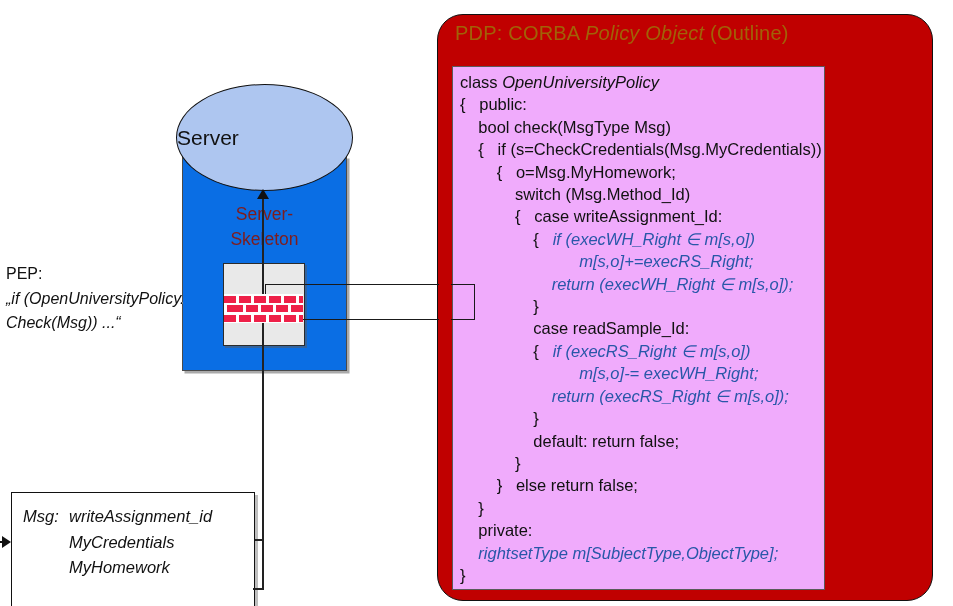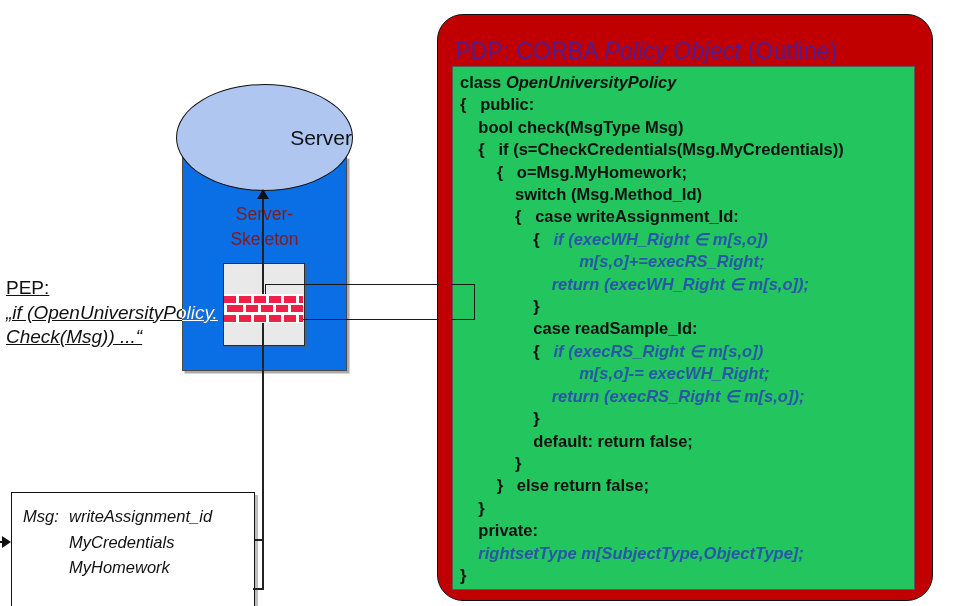--- a/index.html
+++ b/index.html
@@ -13,27 +13,27 @@
   }
   .abs{position:absolute;}
 
   
   .pdp-box{
     left:437px; top:14px; width:496px; height:587px;
     background:var(--red); border:1.6px solid #111; border-radius:26px;
     box-sizing:border-box; z-index:1;
   }
   .pdp-title{
-    left:455px; top:38px; width:470px; color:#4c1d95;
-    font-size:23px; letter-spacing:0.2px; white-space:nowrap; z-index:2;
+    left:455px; top:22px; width:470px; color:#a16207;
+    font-size:20px; letter-spacing:0.2px; white-space:nowrap; z-index:2;
   }
   .pdp-title .seg-i{font-style:italic;}
   .pdp-panel{
-    left:452px; top:66px; width:463px; height:524px;
-    background:#22c55e; border:1.5px solid #5a5a5a; box-sizing:border-box; z-index:1;font-weight:bold;
+    left:452px; top:66px; width:373px; height:524px;
+    background:#f0abfc; border:1.5px solid #5a5a5a; box-sizing:border-box; z-index:1;
   }
   .code{
     position:absolute; left:7px; top:4px; right:0; bottom:0;
     font-size:16.5px; line-height:22.4px; white-space:pre; color:var(--ink);
   }
   .code .seg-p{font-style:normal; color:var(--ink);}
   .code .seg-i{font-style:italic; color:var(--ink);}
   .code .seg-b{font-style:italic; color:var(--codeblue);}
 
   
@@ -42,21 +42,21 @@
     background:var(--srvblue); border:1px solid #4a4a4a; box-sizing:border-box;
     box-shadow:2.5px 2.5px 0 rgba(100,100,100,.55); z-index:2;
   }
   .skeleton-label{
     left:182px; top:202px; width:165px; text-align:center; color:#7f1d1d;
     font-size:17.5px; line-height:25px; z-index:3;
   }
   .ellipse{
     left:176px; top:84px; width:177px; height:107px; border-radius:50%;
     background:var(--ellipse); border:1.5px solid #111; box-sizing:border-box;
-    display:flex; align-items:center; justify-content:flex-end;
+    display:flex; align-items:center; justify-content:flex-start;
     font-size:21px; z-index:3;
   }
   .graysq{
     left:223px; top:263px; width:82px; height:83px;
     background:#E9E9E9; border:1.5px solid #2b2b2b; box-sizing:border-box;
     box-shadow:2px 2px 0 rgba(90,90,90,.5); z-index:3;
   }
 
   
   .vline{left:262px; top:197px; width:2px; height:392px; background:#222; z-index:3;}
@@ -85,22 +85,22 @@
     padding-top:2px; box-sizing:border-box; z-index:7;
   }
   .brick-row{
     height:7px; margin-bottom:2.4px;
     background-image:repeating-linear-gradient(90deg, var(--brick) 0 12px, rgba(0,0,0,0) 12px 15px);
   }
   .brick-row.offset{background-position-x:7px;}
 
   
   .pep{
-    left:6px; top:276px; width:230px; font-size:19px; line-height:24.5px;
-    white-space:nowrap; z-index:4;text-decoration:underline;
+    left:6px; top:262px; width:230px; font-size:16px; line-height:24.5px;
+    white-space:nowrap; z-index:4;
   }
   .pep .it{font-style:italic;}
   .pep-white{color:#fff; clip-path:inset(0 0 0 176px);}
   .pep-black{color:#111;}
 
   
   .msgbox{
     left:11px; top:492px; width:244px; height:123px; background:#fff;
     border:1.6px solid #111; box-sizing:border-box;
     box-shadow:3px 3px 0 rgba(110,110,110,.45); z-index:2;

